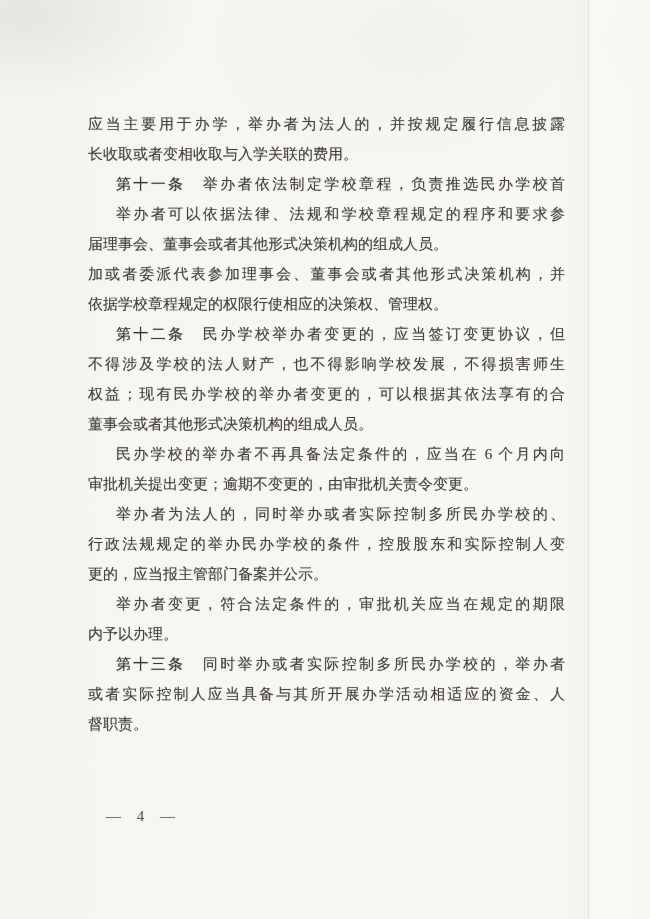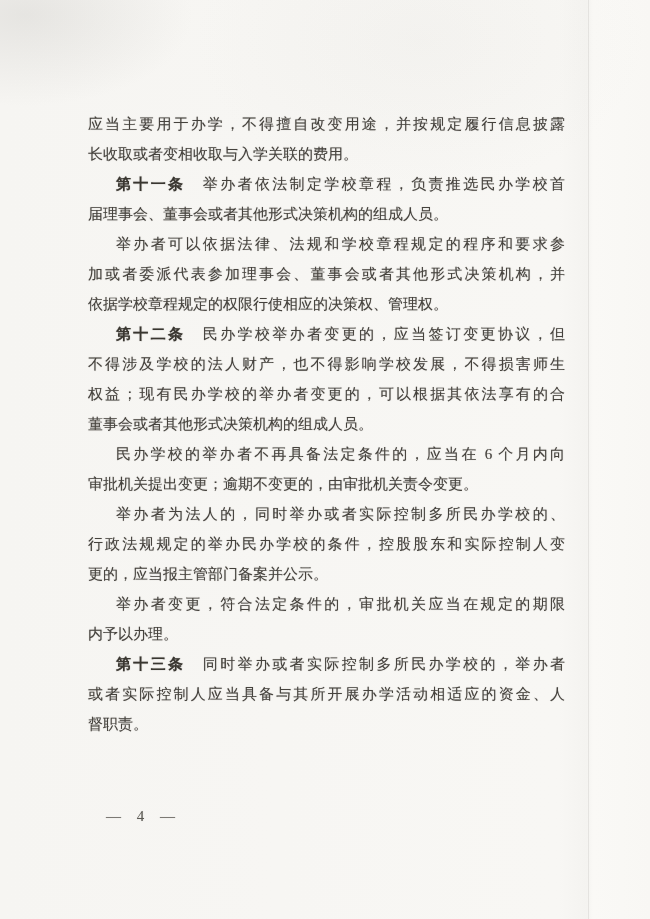--- a/index.html
+++ b/index.html
@@ -33,21 +33,21 @@
   }
   .line {
     height: 30px;
     white-space: nowrap;
     text-align: justify;
     text-justify: inter-character;
   }
   .line.fill { text-align-last: justify; }
   .line.indent { text-indent: 28px; }
   .b {
-    font-weight: bold;
+    font-weight: normal;
     color: #393630;
     text-shadow: 0 0 1px rgba(70,66,60,0.55);
   }
   .page-num {
     position: absolute;
     left: 106px; top: 806px;
     font-size: 15px;
     line-height: 20px;
     color: #5c5a54;
     letter-spacing: 1px;
@@ -55,25 +55,25 @@
     text-shadow: 0 0 1px rgba(110,108,102,0.4);
   }
 </style>
 </head>
 <body>
 
 <div class="paper"></div>
 <div class="edge-seam"></div>
 
 <div class="text-block">
-    <div class="line fill"><span>应当主要用于办学，不得擅自改变用途，并按规定履行信息披露</span></div>
+    <div class="line fill"><span>应当主要用于办学，举办者为法人的，并按规定履行信息披露</span></div>
     <div class="line"><span>长收取或者变相收取与入学关联的费用。</span></div>
     <div class="line fill indent"><span class="b">第十一条</span><span>　举办者依法制定学校章程，负责推选民办学校首</span></div>
+    <div class="line fill indent"><span>举办者可以依据法律、法规和学校章程规定的程序和要求参</span></div>
     <div class="line"><span>届理事会、董事会或者其他形式决策机构的组成人员。</span></div>
-    <div class="line fill indent"><span>举办者可以依据法律、法规和学校章程规定的程序和要求参</span></div>
     <div class="line fill"><span>加或者委派代表参加理事会、董事会或者其他形式决策机构，并</span></div>
     <div class="line"><span>依据学校章程规定的权限行使相应的决策权、管理权。</span></div>
     <div class="line fill indent"><span class="b">第十二条</span><span>　民办学校举办者变更的，应当签订变更协议，但</span></div>
     <div class="line fill"><span>不得涉及学校的法人财产，也不得影响学校发展，不得损害师生</span></div>
     <div class="line fill"><span>权益；现有民办学校的举办者变更的，可以根据其依法享有的合</span></div>
     <div class="line"><span>董事会或者其他形式决策机构的组成人员。</span></div>
     <div class="line fill indent"><span>民办学校的举办者不再具备法定条件的，应当在 6 个月内向</span></div>
     <div class="line"><span>审批机关提出变更；逾期不变更的，由审批机关责令变更。</span></div>
     <div class="line fill indent"><span>举办者为法人的，同时举办或者实际控制多所民办学校的、</span></div>
     <div class="line fill"><span>行政法规规定的举办民办学校的条件，控股股东和实际控制人变</span></div>

